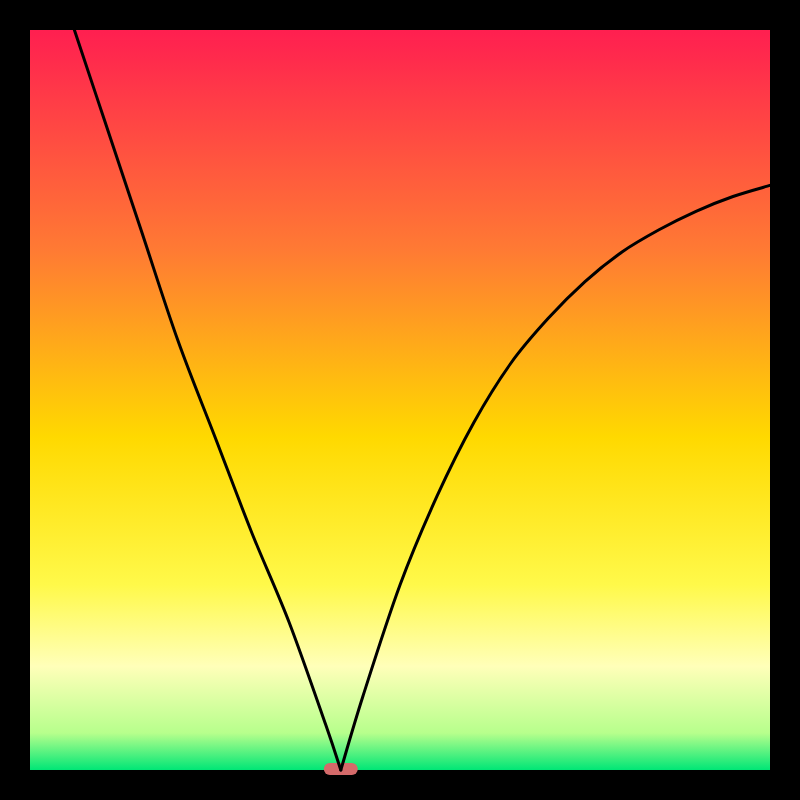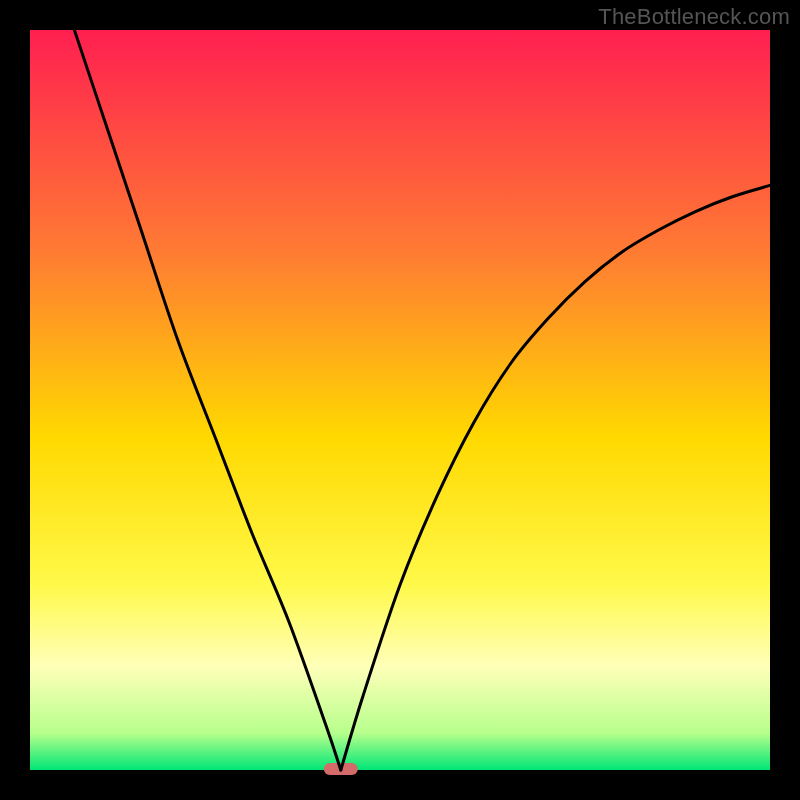--- a/index.html
+++ b/index.html
@@ -28,21 +28,20 @@
     z-index: 5;
   }
   svg {
     display: block;
   }
 </style>
 </head>
 <body>
 
 <div class="frame">
-  <div class="watermark">TheBottleneck.com</div>
 
   <svg id="chart-svg" width="800" height="800" viewBox="0 0 800 800">
     <defs>
       <linearGradient id="bg-grad" x1="0" y1="0" x2="0" y2="1">
           <stop offset="0%" stop-color="#ff1f50"></stop>
           <stop offset="30%" stop-color="#ff7b33"></stop>
           <stop offset="55.00000000000001%" stop-color="#ffd900"></stop>
           <stop offset="75%" stop-color="#fff94a"></stop>
           <stop offset="86%" stop-color="#ffffb9"></stop>
           <stop offset="95%" stop-color="#b7ff8c"></stop>

